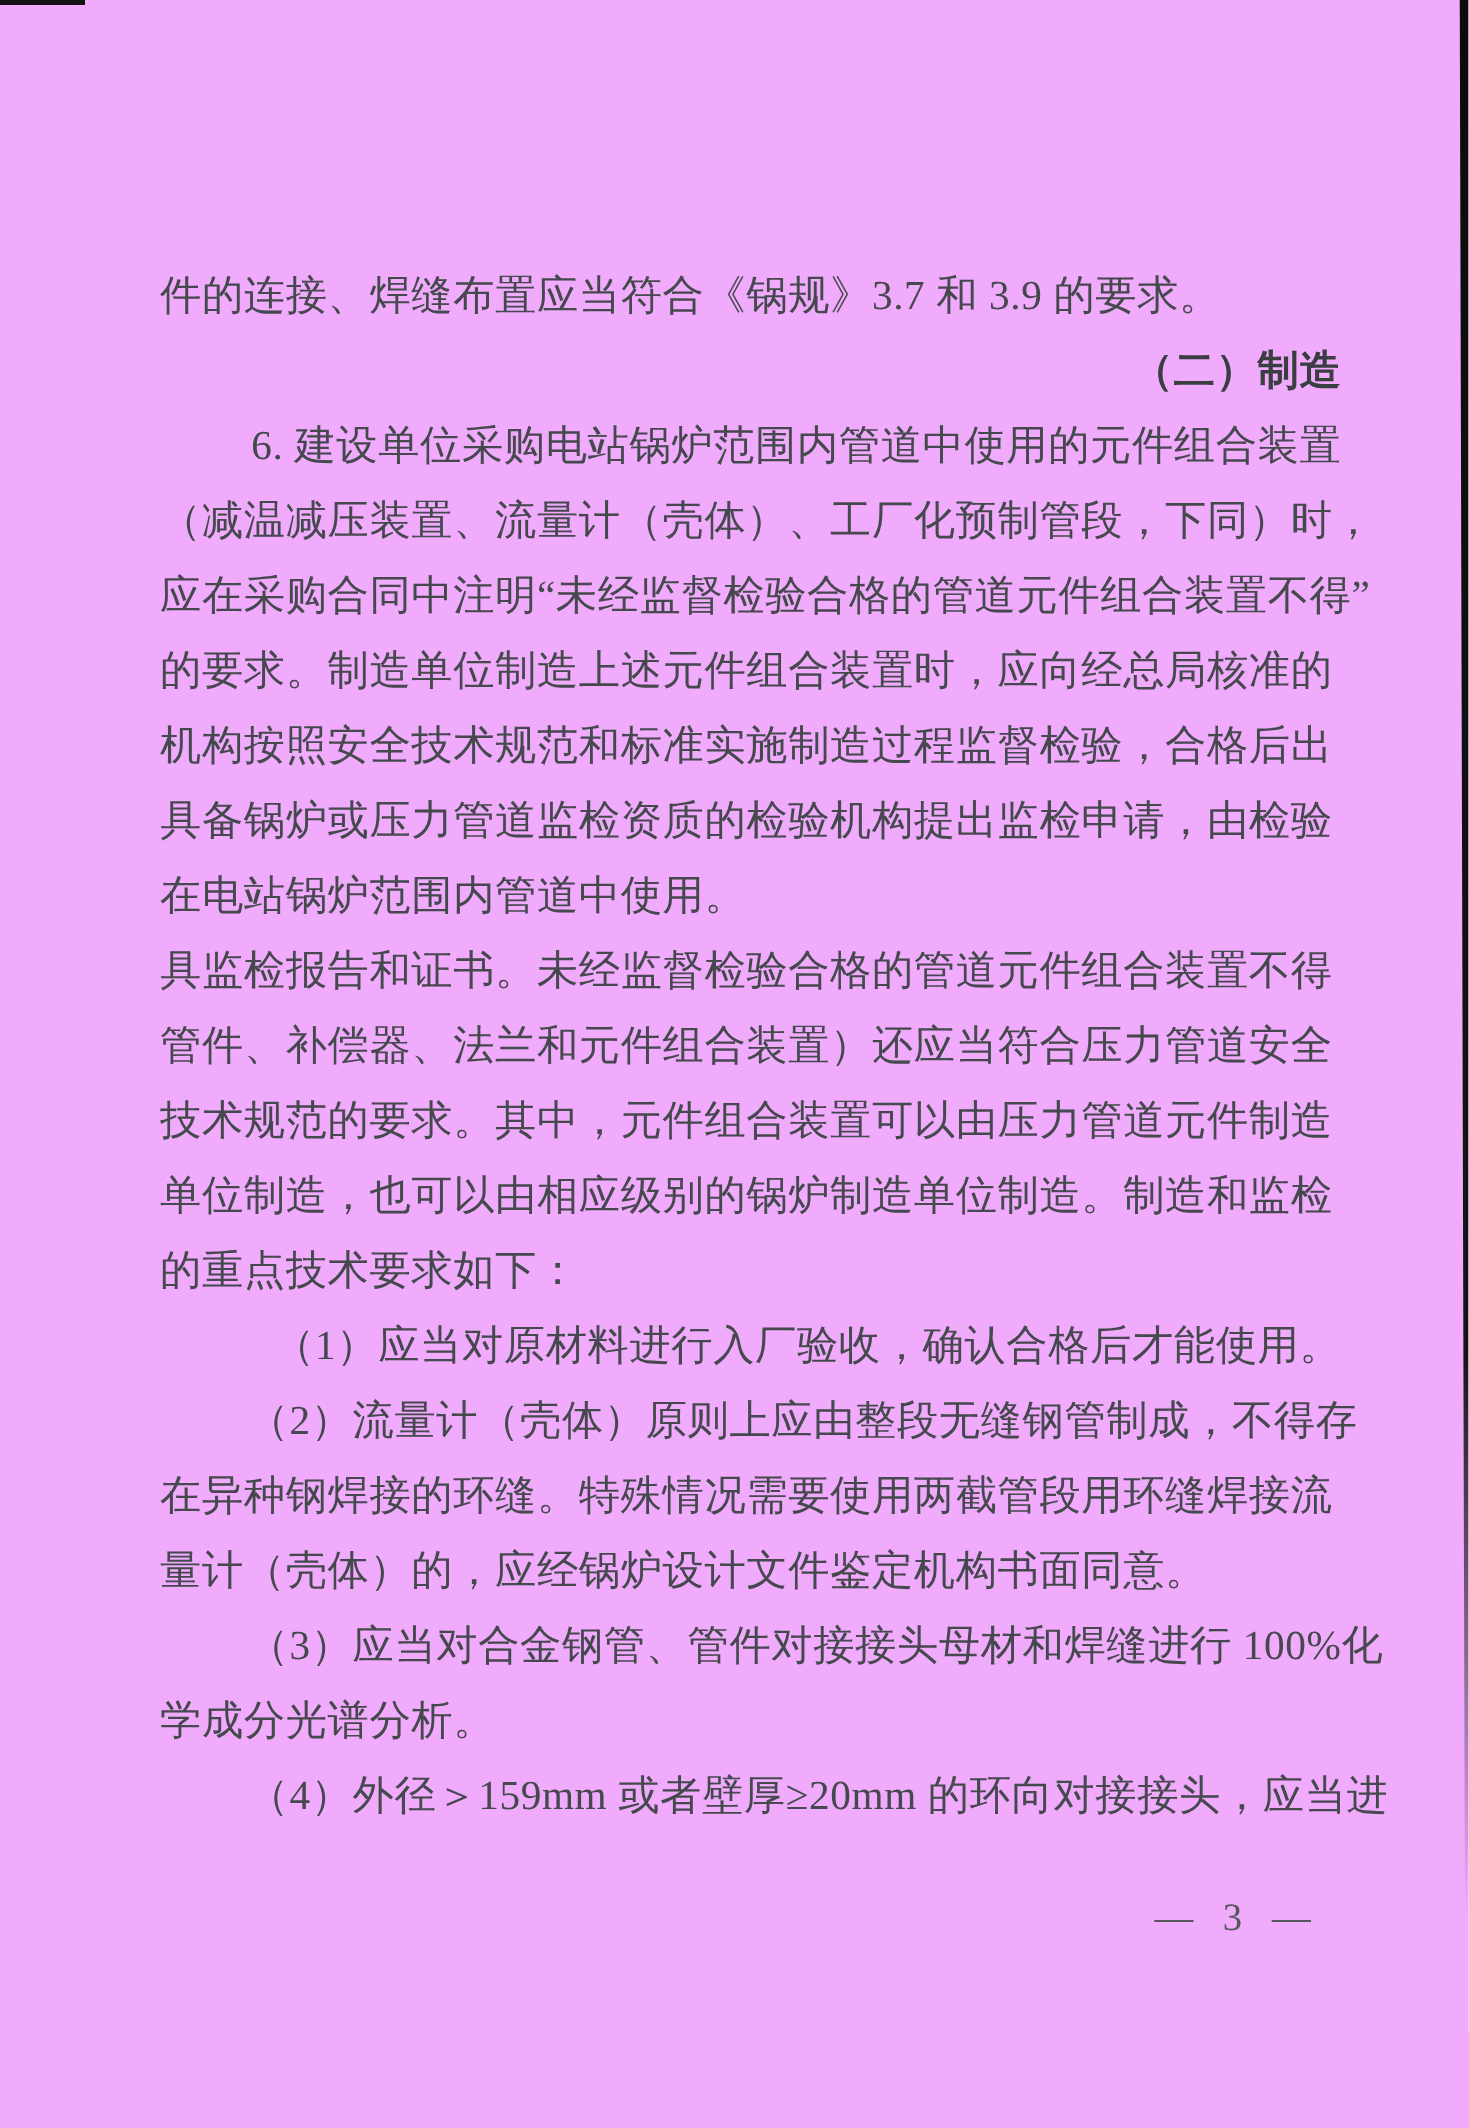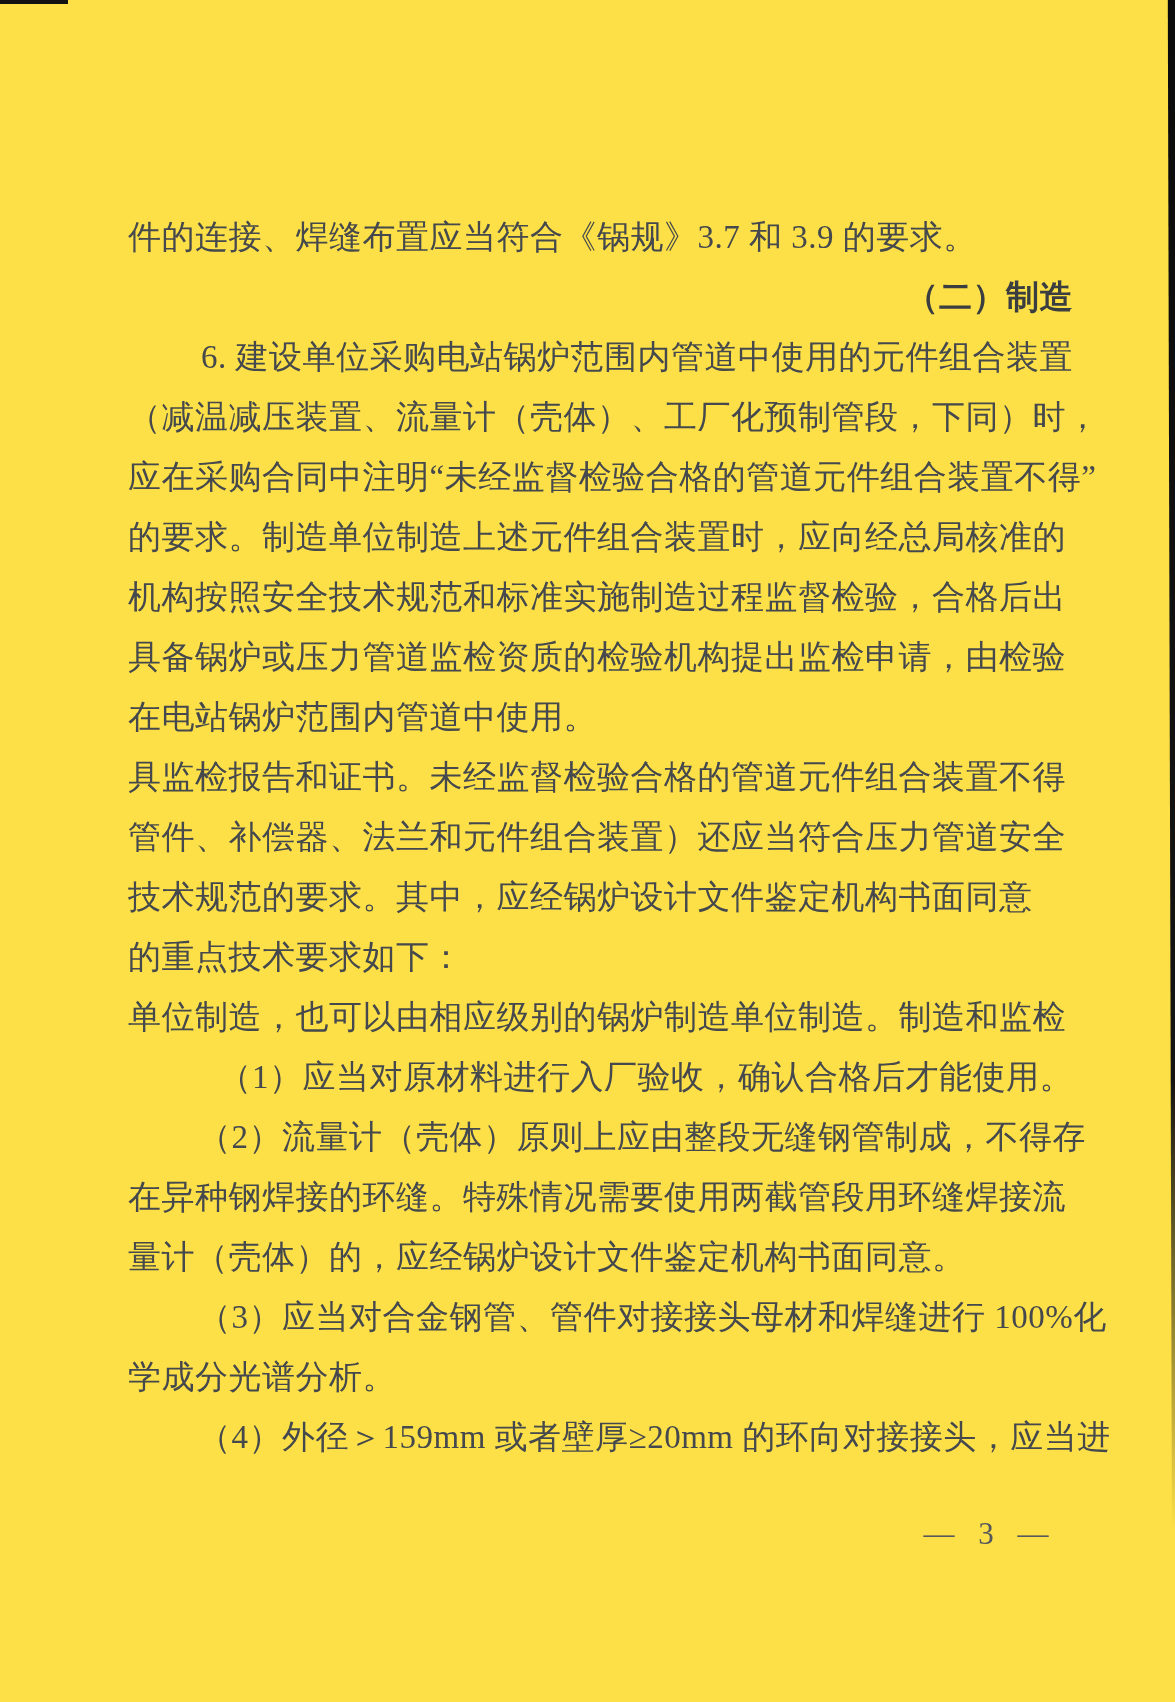--- a/index.html
+++ b/index.html
@@ -4,21 +4,21 @@
 <style>
   html, body {
     margin: 0;
     padding: 0;
     background: #ffffff;
   }
   .page {
     position: relative;
     width: 1175px;
     height: 1702px;
-    background: #fde047;
+    background: #f0abfc;
     overflow: hidden;
     font-family: "Liberation Serif", serif;
   }
   
   .scan-bar-right {
     position: absolute;
     top: 0;
     right: 0;
     width: 8px;
     height: 1545px;
@@ -82,23 +82,23 @@
     <div class="line ind heading">（二）制造</div>
     <div class="line ind">6. 建设单位采购电站锅炉范围内管道中使用的元件组合装置</div>
     <div class="line">（减温减压装置、流量计（壳体）、工厂化预制管段，下同）时，</div>
     <div class="line">应在采购合同中注明“未经监督检验合格的管道元件组合装置不得”</div>
     <div class="line">的要求。制造单位制造上述元件组合装置时，应向经总局核准的</div>
     <div class="line">机构按照安全技术规范和标准实施制造过程监督检验，合格后出</div>
     <div class="line">具备锅炉或压力管道监检资质的检验机构提出监检申请，由检验</div>
     <div class="line">在电站锅炉范围内管道中使用。</div>
     <div class="line">具监检报告和证书。未经监督检验合格的管道元件组合装置不得</div>
     <div class="line">管件、补偿器、法兰和元件组合装置）还应当符合压力管道安全</div>
-    <div class="line">技术规范的要求。其中，应经锅炉设计文件鉴定机构书面同意</div>
+    <div class="line">技术规范的要求。其中，元件组合装置可以由压力管道元件制造</div>
+    <div class="line">单位制造，也可以由相应级别的锅炉制造单位制造。制造和监检</div>
     <div class="line">的重点技术要求如下：</div>
-    <div class="line">单位制造，也可以由相应级别的锅炉制造单位制造。制造和监检</div>
     <div class="line ind">（1）应当对原材料进行入厂验收，确认合格后才能使用。</div>
     <div class="line ind">（2）流量计（壳体）原则上应由整段无缝钢管制成，不得存</div>
     <div class="line">在异种钢焊接的环缝。特殊情况需要使用两截管段用环缝焊接流</div>
     <div class="line">量计（壳体）的，应经锅炉设计文件鉴定机构书面同意。</div>
     <div class="line ind">（3）应当对合金钢管、管件对接接头母材和焊缝进行 100%化</div>
     <div class="line">学成分光谱分析。</div>
     <div class="line ind">（4）外径＞159mm 或者壁厚≥20mm 的环向对接接头，应当进</div>
   </div>
 
   <div class="page-number">— 3 —</div>

